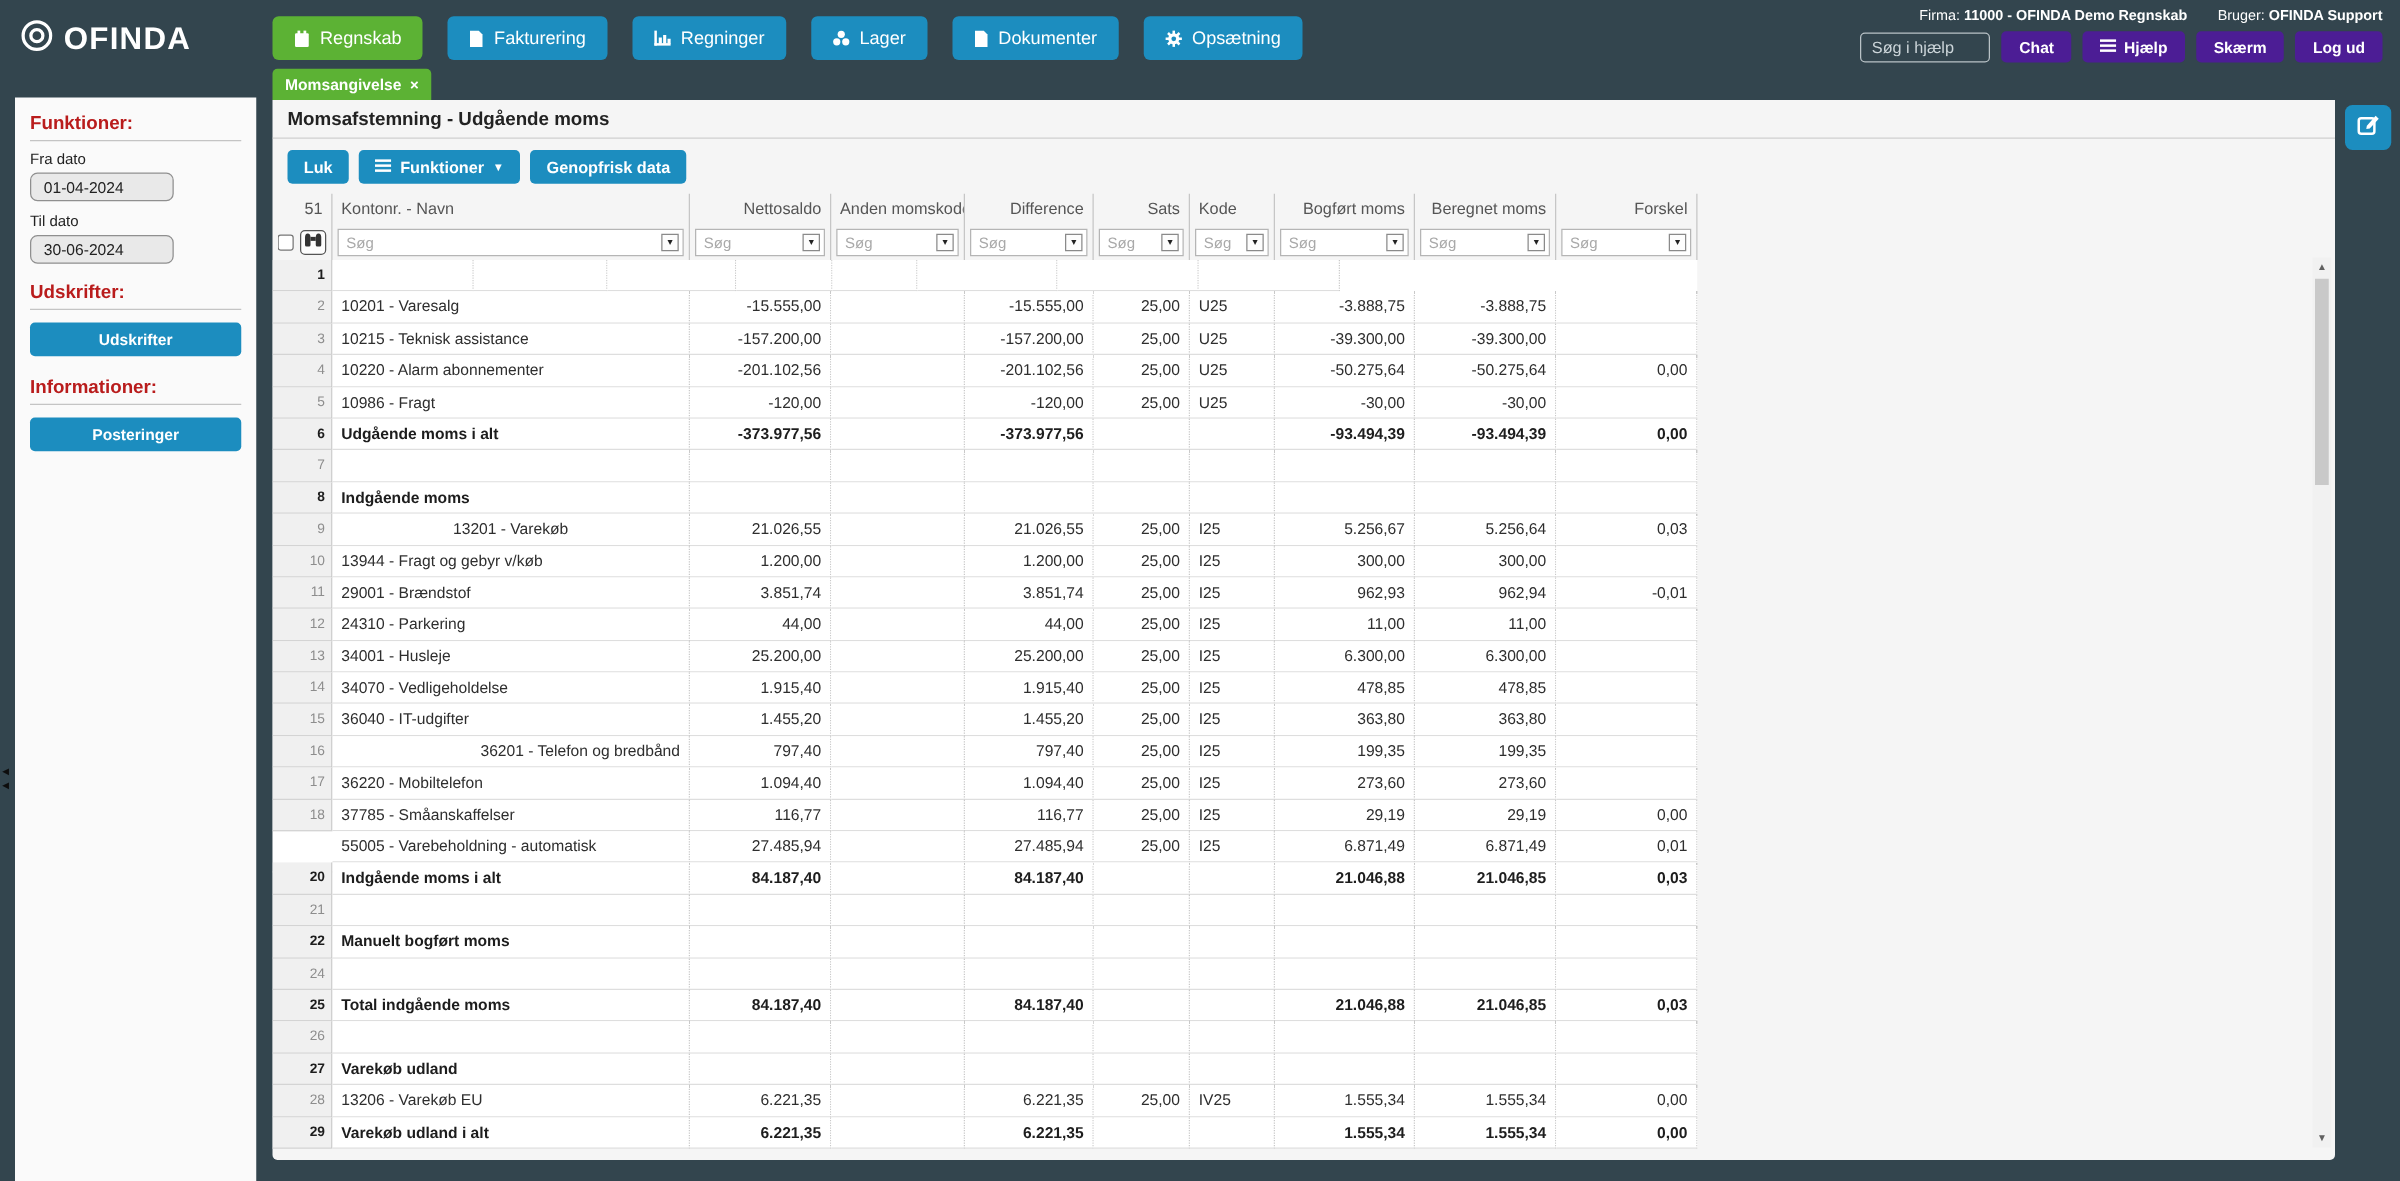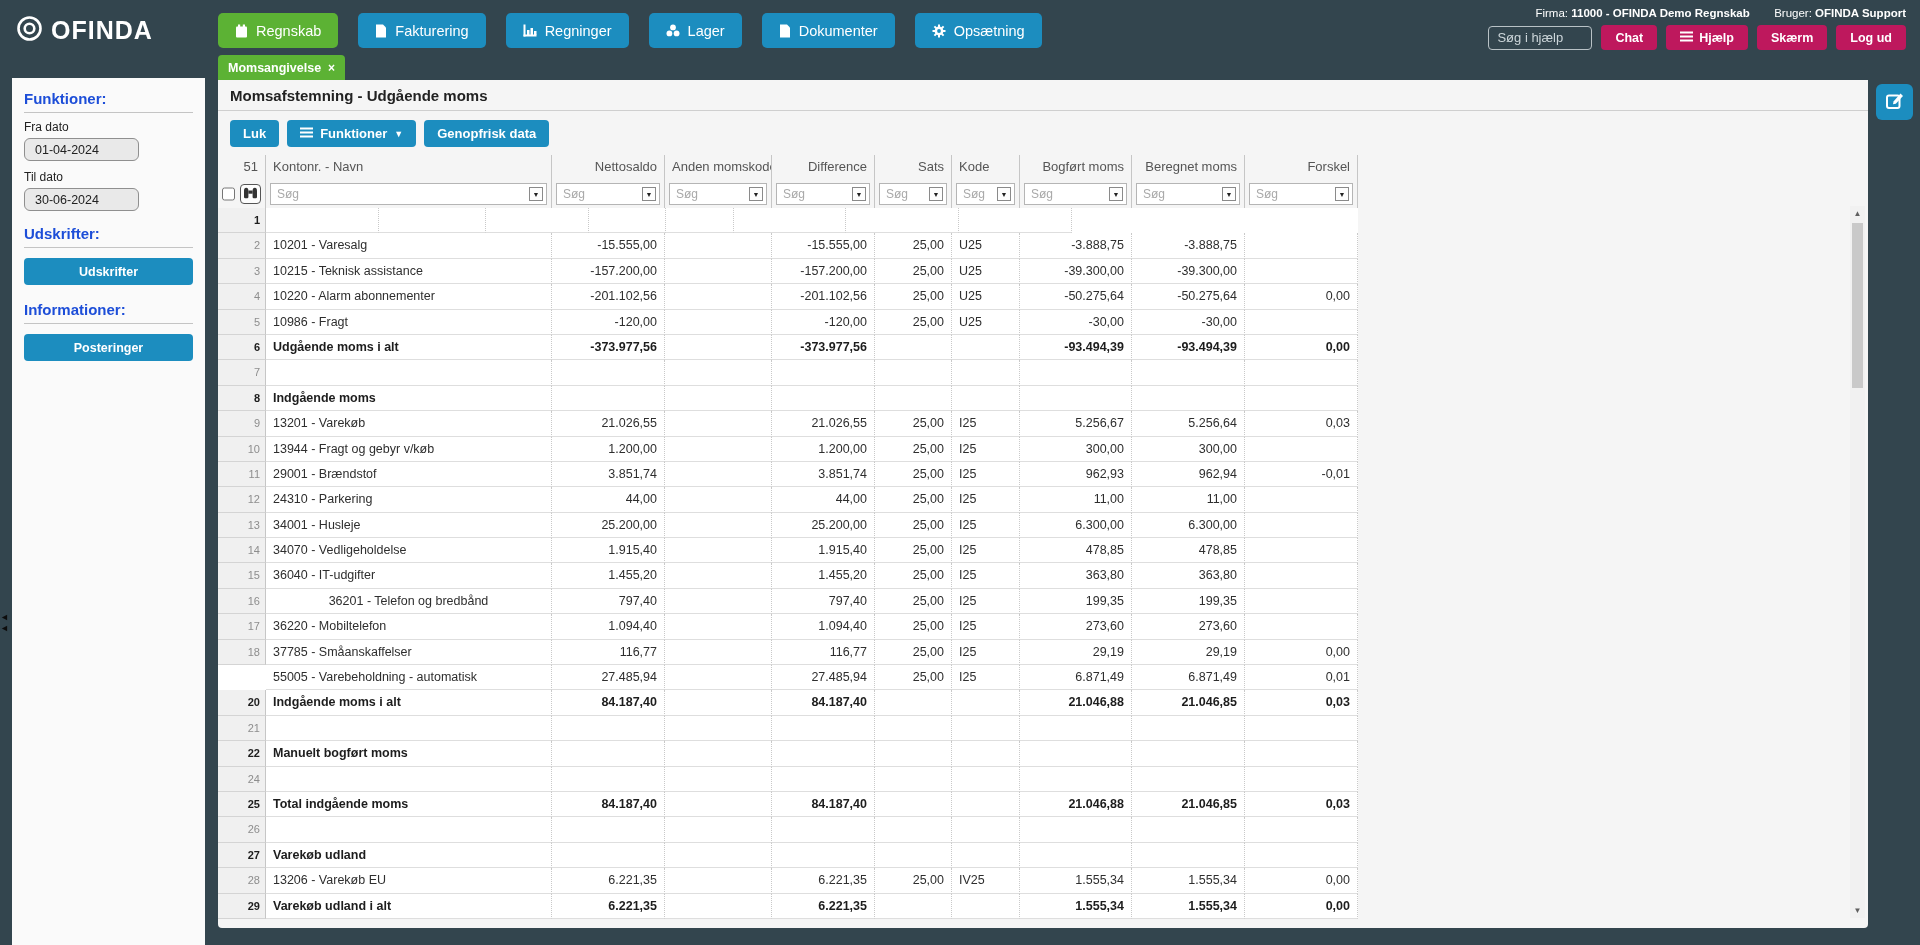--- a/index.html
+++ b/index.html
@@ -23,26 +23,26 @@
 
   .top-right { position:absolute; right:14px; top:7px; text-align:right; }
   .who { color:#fff; font-size:11.5px; margin-bottom:6px; }
   .who .lbl { font-weight:normal; }
   .who b { font-weight:bold; }
   .who .sep { display:inline-block; width:18px; }
   .top-actions { display:flex; gap:9px; justify-content:flex-end; align-items:center; }
   .help-search { width:104px; height:24px; background:transparent; border:1px solid #b9c2c6; border-radius:4px;
                  color:#e8eef1; font-size:13px; padding:0 8px; font-family:"Liberation Sans",sans-serif; }
   .help-search::placeholder { color:#cdd6da; }
-  .topbtn { height:25px; padding:0 14px; background:#be185d; border-radius:4px; color:#fff; font-size:12.5px;
+  .topbtn { height:25px; padding:0 14px; background:#4c1d95; border-radius:4px; color:#fff; font-size:12.5px;
             font-weight:bold; display:flex; align-items:center; gap:6px; cursor:pointer; }
 
   
   .sidebar { position:absolute; left:12px; top:78px; width:193px; height:867px; background:#fafafa; padding:10px 12px; }
-  .sb-heading { font-size:15px; font-weight:bold; color:#1d4ed8; margin-top:8px; }
+  .sb-heading { font-size:15px; font-weight:bold; color:#b91c1c; margin-top:8px; }
   .sb-heading:first-child { margin-top:2px; }
   .sb-hr { border:none; border-top:1px solid #c4c4c4; margin:5px 0 7px; }
   .sb-field-label { font-size:12px; color:#222; margin:3px 0 4px; }
   .sb-date { width:115px; height:23px; background:#e9e9e9; border:1px solid #8f8f8f; border-radius:6px;
              font-size:12.5px; color:#222; padding:0 0 0 10px; margin-bottom:6px; font-family:"Liberation Sans",sans-serif; }
   .sb-btn { width:100%; height:27px; background:#1c8dbf; border:none; border-radius:4px; color:#fff;
             font-size:12.5px; font-weight:bold; margin:3px 0 8px; cursor:pointer; font-family:"Liberation Sans",sans-serif; }
 
   .collapse-handle { position:absolute; left:0; top:612px; width:8px; height:22px; color:#0d0d0d; font-size:9px;
                      line-height:11px; cursor:pointer; }
@@ -406,21 +406,21 @@
           <div class="cell" style="width: 107px; text-align: right;"></div>
           <div class="cell" style="width: 103px; text-align: right;"></div>
           <div class="cell" style="width: 77px; text-align: right;"></div>
           <div class="cell" style="width: 68px; text-align: left;"></div>
           <div class="cell" style="width: 112px; text-align: right;"></div>
           <div class="cell" style="width: 113px; text-align: right;"></div>
           <div class="cell" style="width: 113px; text-align: right;"></div>
         </div>
         <div class="g-row">
           <div class="cell rownum" style="width: 48px;">9</div>
-          <div class="cell" style="width: 286px; text-align: left;">13201 - Varekøb</div>
+          <div class="cell" style="width: 286px; text-align: center;">13201 - Varekøb</div>
           <div class="cell" style="width: 113px; text-align: right;">21.026,55</div>
           <div class="cell" style="width: 107px; text-align: right;"></div>
           <div class="cell" style="width: 103px; text-align: right;">21.026,55</div>
           <div class="cell" style="width: 77px; text-align: right;">25,00</div>
           <div class="cell" style="width: 68px; text-align: left;">I25</div>
           <div class="cell" style="width: 112px; text-align: right;">5.256,67</div>
           <div class="cell" style="width: 113px; text-align: right;">5.256,64</div>
           <div class="cell" style="width: 113px; text-align: right;">0,03</div>
         </div>
         <div class="g-row">
@@ -490,21 +490,21 @@
           <div class="cell" style="width: 107px; text-align: right;"></div>
           <div class="cell" style="width: 103px; text-align: right;">1.455,20</div>
           <div class="cell" style="width: 77px; text-align: right;">25,00</div>
           <div class="cell" style="width: 68px; text-align: left;">I25</div>
           <div class="cell" style="width: 112px; text-align: right;">363,80</div>
           <div class="cell" style="width: 113px; text-align: right;">363,80</div>
           <div class="cell" style="width: 113px; text-align: right;"></div>
         </div>
         <div class="g-row">
           <div class="cell rownum" style="width: 48px;">16</div>
-          <div class="cell" style="width: 286px; text-align: center;">36201 - Telefon og bredbånd</div>
+          <div class="cell" style="width: 286px; text-align: right;">36201 - Telefon og bredbånd</div>
           <div class="cell" style="width: 113px; text-align: right;">797,40</div>
           <div class="cell" style="width: 107px; text-align: right;"></div>
           <div class="cell" style="width: 103px; text-align: right;">797,40</div>
           <div class="cell" style="width: 77px; text-align: right;">25,00</div>
           <div class="cell" style="width: 68px; text-align: left;">I25</div>
           <div class="cell" style="width: 112px; text-align: right;">199,35</div>
           <div class="cell" style="width: 113px; text-align: right;">199,35</div>
           <div class="cell" style="width: 113px; text-align: right;"></div>
         </div>
         <div class="g-row">

